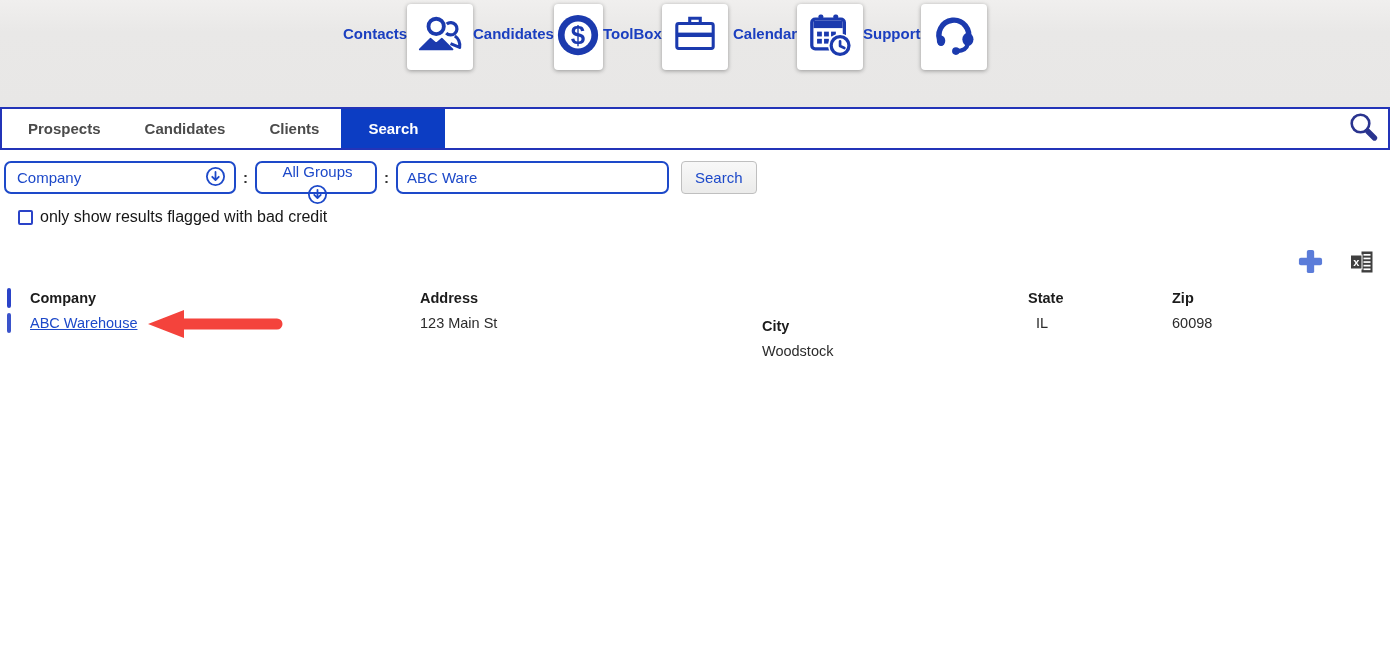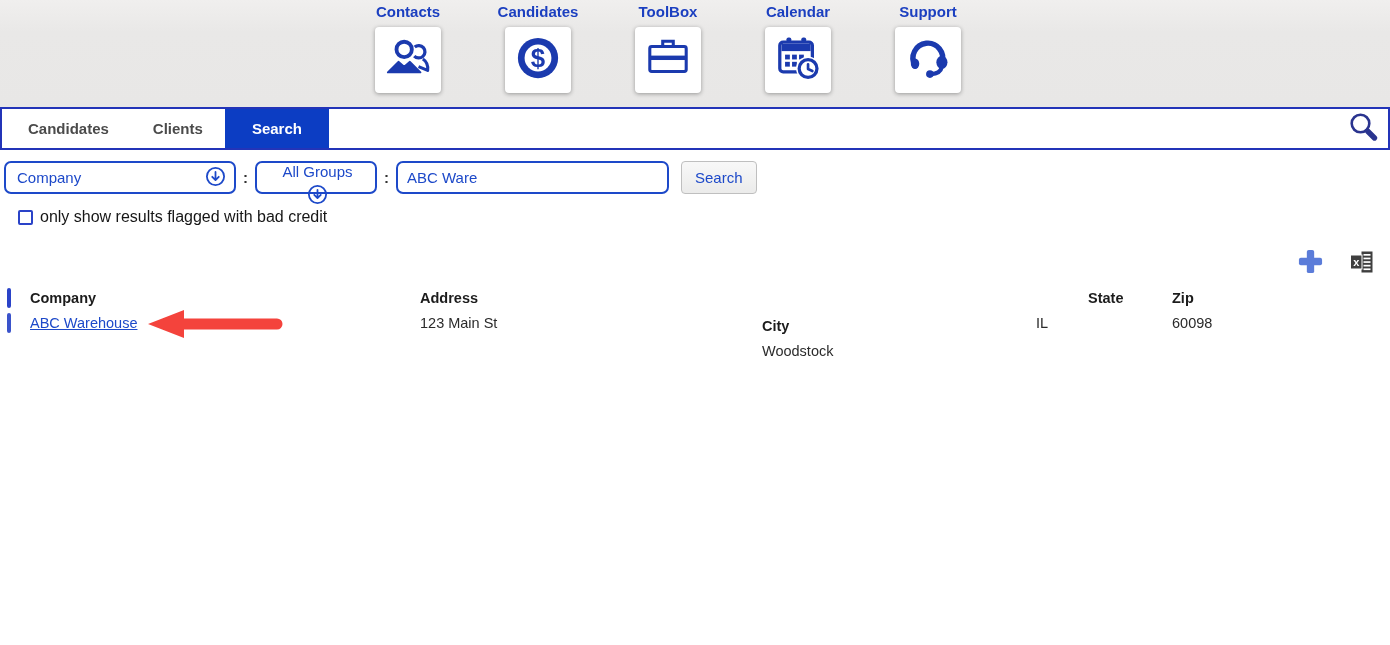--- a/index.html
+++ b/index.html
@@ -3,21 +3,21 @@
 <meta charset="utf-8">
 <style>
   html,body{margin:0;padding:0;background:#fff;}
   body{font-family:"Liberation Sans",sans-serif;}
   #app{position:relative;width:1390px;height:645px;background:#fff;overflow:hidden;}
 
   
   .toolbar-bar{position:absolute;top:0;left:0;width:100%;height:107px;
     background:linear-gradient(180deg,#f0efee 0%,#e9e8e7 30%,#e8e7e6 100%);}
   .toolbar-items{position:absolute;left:343px;top:4px;display:flex;}
-  .tb-item{width:130px;display:flex;flex-direction:column;align-items:center;}
+  .tb-item{width:130px;display:flex;flex-direction:row;align-items:center;}
   .tb-label{font-size:15px;font-weight:bold;color:#1b3fc0;margin-bottom:7px;line-height:16px;}
   .tb-card{width:66px;height:66px;background:#fff;border-radius:4px;
     box-shadow:0 1px 4px rgba(0,0,0,.35);display:flex;align-items:center;justify-content:center;cursor:pointer;}
 
   
   .tabstrip{position:absolute;top:107px;left:0;width:1390px;height:43px;box-sizing:border-box;
     background:#fff;border:2px solid #2334b8;display:flex;align-items:stretch;padding-left:4px;}
   .tab{display:flex;align-items:center;padding:0 22px;font-size:15px;font-weight:600;color:#4b4b4b;cursor:pointer;}
   .tab.active{background:#0c3dc3;color:#fff;font-weight:bold;padding:0 27px;}
   .search-icon-btn{margin-left:auto;display:flex;align-items:center;padding-right:9px;cursor:pointer;}
@@ -47,21 +47,21 @@
 
   
   .row-header,.row-data{position:absolute;left:0;width:1390px;height:20px;font-size:14.5px;}
   .row-header{top:290px;font-weight:bold;color:#1c1c1c;}
   .row-data{top:315px;color:#2b2b2b;}
   .cell{position:absolute;top:0;white-space:nowrap;}
   .c-cb{left:7px;top:0;}
   .c-company{left:30px;}
   .c-address{left:420px;}
   .c-city{left:762px;margin-top:28px;}
-  .c-state{left:1088px;}
+  .c-state{left:1028px;}
   .c-state-val{left:1036px;}
   .c-zip{left:1172px;}
   .company-link{color:#1d49c9;text-decoration:underline;cursor:pointer;}
 
   .red-arrow{position:absolute;left:147px;top:309px;}
 </style>
 </head>
 <body>
 
 <div id="app">
@@ -144,20 +144,23 @@
             </svg>
           </span>
         </div>
       </div>
 
     </div>
   </div>
 
   <div class="tabstrip">
     <div class="tab">
+        <span>Prospects</span>
+      </div>
+    <div class="tab">
         <span>Candidates</span>
       </div>
     <div class="tab">
         <span>Clients</span>
       </div>
     <div class="tab active">
         <span>Search</span>
       </div>
     <div class="search-icon-btn">
       <span>

